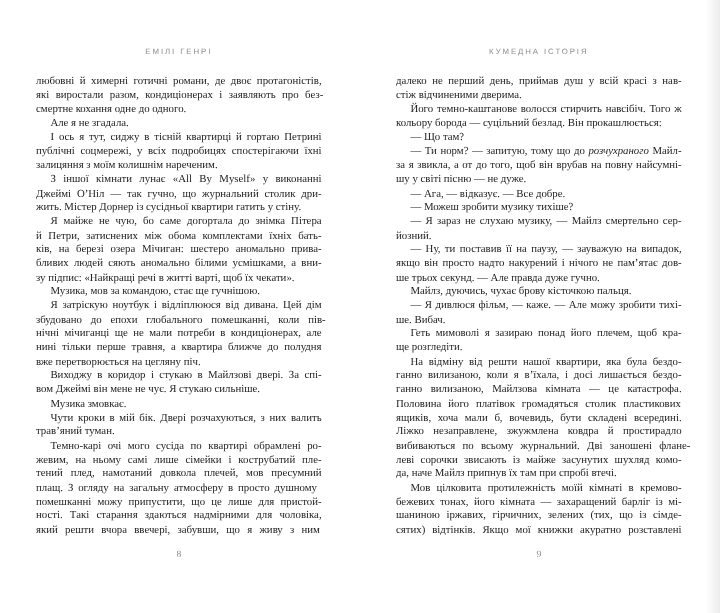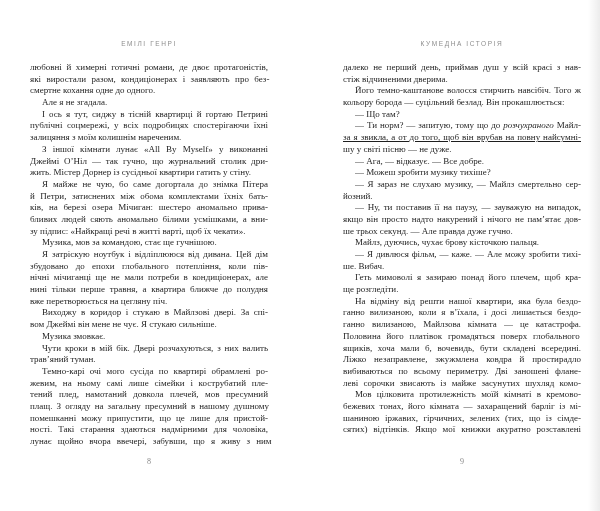--- a/index.html
+++ b/index.html
@@ -4,21 +4,21 @@
 <style>
   html,body{margin:0;padding:0;}
   body{
     width:600px;height:511px;position:relative;overflow:hidden;
     background:#fefefe;
     font-family:"Liberation Serif", serif;
   }
   .spread{position:absolute;inset:0;background:#fff;}
   .page{position:absolute;top:0;height:440px;}
   .page-left{left:30px;width:238px;}
-  .page-right{left:343px;width:238px;}
+  .page-right{left:330px;width:238px;}
   .running-header{
     position:absolute;top:40px;left:0;right:0;
     text-align:center;
     font-family:"Liberation Sans", sans-serif;
     font-size:6.5px;letter-spacing:1.6px;
     color:#8d8d8d;text-transform:uppercase;white-space:nowrap;
   }
   .body-text{
     position:absolute;top:62px;left:0;right:0;
     font-size:9px;color:#1e1e1e;
@@ -59,71 +59,72 @@
         <div class="line"><span class="txt" style="word-spacing: 3.90625px;"><span class="ind"></span>З іншої кімнати лунає «All By Myself» у виконанні</span></div>
         <div class="line"><span class="txt" style="word-spacing: 2.58984px;">Джеймі О’Ніл — так гучно, що журнальний столик дри-</span></div>
         <div class="line"><span class="txt">жить. Містер Дорнер із сусідньої квартири гатить у стіну.</span></div>
         <div class="line"><span class="txt" style="word-spacing: 2.6875px;"><span class="ind"></span>Я майже не чую, бо саме догортала до знімка Пітера</span></div>
         <div class="line"><span class="txt" style="word-spacing: 3.23214px;">й Петри, затиснених між обома комплектами їхніх бать-</span></div>
         <div class="line"><span class="txt" style="word-spacing: 3.35268px;">ків, на березі озера Мічиган: шестеро аномально прива-</span></div>
         <div class="line"><span class="txt" style="word-spacing: 2.13393px;">бливих людей сяють аномально білими усмішками, а вни-</span></div>
         <div class="line"><span class="txt">зу підпис: «Найкращі речі в житті варті, щоб їх чекати».</span></div>
         <div class="line"><span class="txt"><span class="ind"></span>Музика, мов за командою, стає ще гучнішою.</span></div>
         <div class="line"><span class="txt" style="word-spacing: 1.74219px;"><span class="ind"></span>Я затріскую ноутбук і відліплююся від дивана. Цей дім</span></div>
-        <div class="line"><span class="txt" style="word-spacing: 5.14583px;">збудовано до епохи глобального потепління, коли пів-</span></div>
+        <div class="line"><span class="txt" style="word-spacing: 5.14583px;">збудовано до епохи глобального помешканні, коли пів-</span></div>
         <div class="line"><span class="txt" style="word-spacing: 2.28516px;">нічні мічиганці ще не мали потреби в кондиціонерах, але</span></div>
         <div class="line"><span class="txt" style="word-spacing: 2.50781px; text-align: right;">нині тільки перше травня, а квартира ближче до полудня</span></div>
         <div class="line"><span class="txt">вже перетворюється на цегляну піч.</span></div>
         <div class="line"><span class="txt" style="word-spacing: 2.30729px; margin-top: 44px;"><span class="ind"></span>Виходжу в коридор і стукаю в Майлзові двері. За спі-</span></div>
         <div class="line"><span class="txt">вом Джеймі він мене не чує. Я стукаю сильніше.</span></div>
         <div class="line"><span class="txt"><span class="ind"></span>Музика змовкає.</span></div>
         <div class="line"><span class="txt" style="word-spacing: 1.55208px;"><span class="ind"></span>Чути кроки в мій бік. Двері розчахуються, з них валить</span></div>
         <div class="line"><span class="txt">трав’яний туман.</span></div>
         <div class="line"><span class="txt" style="word-spacing: 3.13393px;"><span class="ind"></span>Темно-карі очі мого сусіда по квартирі обрамлені ро-</span></div>
         <div class="line"><span class="txt" style="word-spacing: 3.4707px;">жевим, на ньому самі лише сімейки і кострубатий пле-</span></div>
         <div class="line"><span class="txt" style="word-spacing: 4.26042px;">тений плед, намотаний довкола плечей, мов пресумний</span></div>
-        <div class="line"><span class="txt" style="word-spacing: 1.8418px;">плащ. З огляду на загальну пресумний в нашому душному</span></div>
+        <div class="line"><span class="txt" style="word-spacing: 1.8418px;">плащ. З огляду на загальну атмосферу в просто душному</span></div>
         <div class="line"><span class="txt" style="word-spacing: 2.89955px;">помешканні можу припустити, що це лише для пристой-</span></div>
         <div class="line"><span class="txt" style="word-spacing: 3.7526px;">ності. Такі старання здаються надмірними для чоловіка,</span></div>
-        <div class="line"><span class="txt" style="word-spacing: 3.79514px;">лунає щойно вчора ввечері, забувши, що я живу з ним</span></div>
+        <div class="line"><span class="txt" style="word-spacing: 3.79514px;">який решти вчора ввечері, забувши, що я живу з ним</span></div>
       </div>
     <div class="pagenum">8</div>
   </div>
 
   <div class="page page-right">
     <div class="running-header">КУМЕДНА ІСТОРІЯ</div>
     <div class="body-text">
         <div class="line"><span class="txt" style="word-spacing: 2.36875px;">далеко не перший день, приймав душ у всій красі з нав-</span></div>
         <div class="line"><span class="txt">стіж відчиненими дверима.</span></div>
         <div class="line"><span class="txt" style="word-spacing: 0.950521px;"><span class="ind"></span>Його темно-каштанове волосся стирчить навсібіч. Того ж</span></div>
         <div class="line"><span class="txt">кольору борода — суцільний безлад. Він прокашлюється:</span></div>
         <div class="line"><span class="txt"><span class="ind"></span>— Що там?</span></div>
         <div class="line"><span class="txt" style="word-spacing: 0.704861px;"><span class="ind"></span>— Ти норм? — запитую, тому що до <i>розчухраного</i> Майл-</span></div>
-        <div class="line"><span class="txt" style="word-spacing: 0.721354px; text-decoration: underline;">за я звикла, а от до того, щоб він врубав на повну найсумні-</span></div>
+        <div class="line"><span class="txt" style="word-spacing: 0.721354px;">за я звикла, а от до того, щоб він врубав на повну найсумні-</span></div>
         <div class="line"><span class="txt">шу у світі пісню — не дуже.</span></div>
         <div class="line"><span class="txt"><span class="ind"></span>— Ага, — відказує. — Все добре.</span></div>
         <div class="line"><span class="txt"><span class="ind"></span>— Можеш зробити музику тихіше?</span></div>
         <div class="line"><span class="txt" style="word-spacing: 1.35764px;"><span class="ind"></span>— Я зараз не слухаю музику, — Майлз смертельно сер-</span></div>
         <div class="line"><span class="txt">йозний.</span></div>
         <div class="line"><span class="txt" style="word-spacing: 1.40781px;"><span class="ind"></span>— Ну, ти поставив її на паузу, — зауважую на випадок,</span></div>
         <div class="line"><span class="txt" style="word-spacing: 1.35417px;">якщо він просто надто накурений і нічого не пам’ятає дов-</span></div>
         <div class="line"><span class="txt">ше трьох секунд. — Але правда дуже гучно.</span></div>
         <div class="line"><span class="txt"><span class="ind"></span>Майлз, дуючись, чухає брову кісточкою пальця.</span></div>
         <div class="line"><span class="txt" style="word-spacing: 0.704688px;"><span class="ind"></span>— Я дивлюся фільм, — каже. — Але можу зробити тихі-</span></div>
         <div class="line"><span class="txt">ше. Вибач.</span></div>
         <div class="line"><span class="txt" style="word-spacing: 2.31055px;"><span class="ind"></span>Геть мимоволі я зазираю понад його плечем, щоб кра-</span></div>
         <div class="line"><span class="txt">ще розгледіти.</span></div>
         <div class="line"><span class="txt" style="word-spacing: 2.49805px;"><span class="ind"></span>На відміну від решти нашої квартири, яка була бездо-</span></div>
         <div class="line"><span class="txt" style="word-spacing: 2.58398px;">ганно вилизаною, коли я в’їхала, і досі лишається бездо-</span></div>
         <div class="line"><span class="txt" style="word-spacing: 4.8151px;">ганно вилизаною, Майлзова кімната — це катастрофа.</span></div>
-        <div class="line"><span class="txt" style="word-spacing: 3.51562px;">Половина його платівок громадяться поверх глобального</span></div>
+        <div class="line"><span class="txt" style="word-spacing: 3.51562px;">Половина його платівок громадяться столик пластикових</span></div>
         <div class="line"><span class="txt" style="word-spacing: 3.33705px;">ящиків, хоча мали б, вочевидь, бути складені всередині.</span></div>
         <div class="line"><span class="txt" style="word-spacing: 5.55625px;">Ліжко незаправлене, зжужмлена ковдра й простирадло</span></div>
-        <div class="line"><span class="txt" style="word-spacing: 3.83333px;">вибиваються по всьому периметру. Дві заношені флане-</span></div>
+        <div class="line"><span class="txt" style="word-spacing: 3.83333px;">вибиваються по всьому журнальний. Дві заношені флане-</span></div>
         <div class="line"><span class="txt" style="word-spacing: 3px;">леві сорочки звисають із майже засунутих шухляд комо-</span></div>
+        <div class="line"><span class="txt">да, наче Майлз припнув їх там при спробі втечі.</span></div>
         <div class="line"><span class="txt" style="word-spacing: 3.00781px;"><span class="ind"></span>Мов цілковита протилежність моїй кімнаті в кремово-</span></div>
         <div class="line"><span class="txt" style="word-spacing: 2.23242px;">бежевих тонах, його кімната — захаращений барліг із мі-</span></div>
         <div class="line"><span class="txt" style="word-spacing: 3.14062px;">шаниною іржавих, гірчичних, зелених (тих, що із сімде-</span></div>
         <div class="line"><span class="txt" style="word-spacing: 3.57812px;">сятих) відтінків. Якщо мої книжки акуратно розставлені</span></div>
       </div>
     <div class="pagenum">9</div>
   </div>
 
   <div class="edge-shadow"></div>
 </div>

